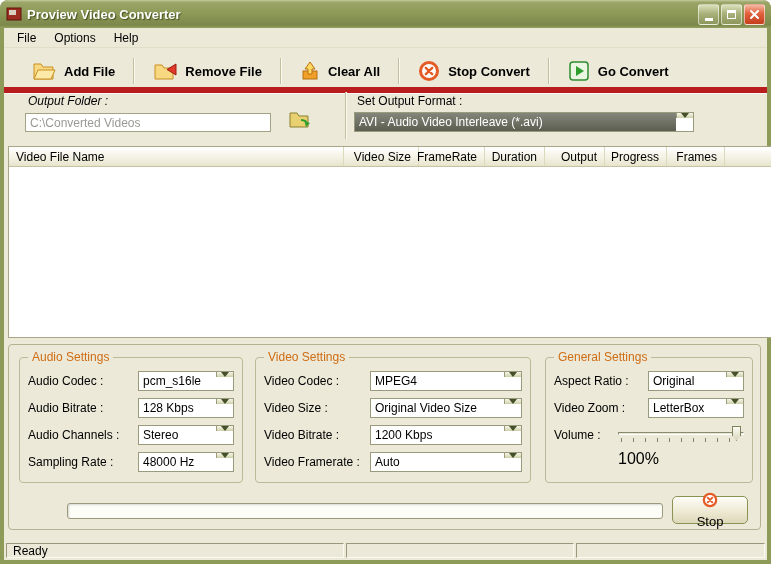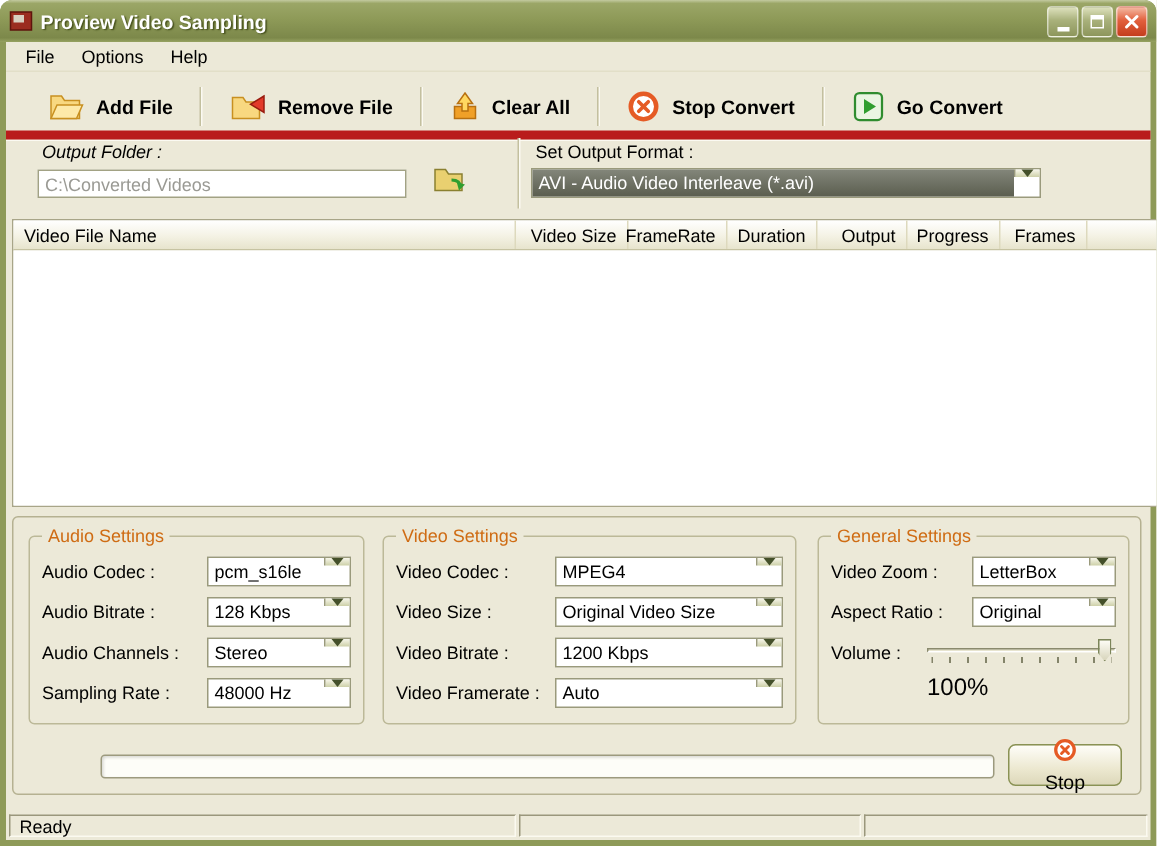--- a/index.html
+++ b/index.html
@@ -119,21 +119,21 @@
 
 <div class="window">
 
   <div class="titlebar">
     <span class="app-icon">
       <svg width="16" height="14" viewBox="0 0 16 14">
           <rect x="1" y="1" width="14" height="12" fill="#9b2d20" stroke="#5f140c"></rect>
           <rect x="3" y="3" width="7" height="5" fill="#d8d0c0"></rect>
         </svg>
     </span>
-    <span class="title-text">Proview Video Sampling</span>
+    <span class="title-text">Proview Video Converter</span>
     <span class="tb-group">
       <span class="tb min">
           <span class="glyph-min"></span>
         </span>
       <span class="tb max">
           <span class="glyph-max"></span>
         </span>
       <span class="tb close">
         <svg width="11" height="11" viewBox="0 0 11 11">
             <path d="M2 2 L9 9 M9 2 L2 9" stroke="#fff" stroke-width="2" stroke-linecap="round"></path>
@@ -319,32 +319,32 @@
                 </span>
             </div>
           </div>
         </div>
       </div>
 
       <div class="gb gb-general">
         <div class="gb-title">General Settings</div>
         <div class="gb-rows">
           <div class="gb-row">
+            <span class="gb-label">Aspect Ratio :</span>
+            <div class="combo w96">
+              <span class="combo-value">Original</span>
+              <span class="combo-btn">
+                  <span class="arr"></span>
+                </span>
+            </div>
+          </div>
+          <div class="gb-row">
             <span class="gb-label">Video Zoom :</span>
             <div class="combo w96">
               <span class="combo-value">LetterBox</span>
-              <span class="combo-btn">
-                  <span class="arr"></span>
-                </span>
-            </div>
-          </div>
-          <div class="gb-row">
-            <span class="gb-label">Aspect Ratio :</span>
-            <div class="combo w96">
-              <span class="combo-value">Original</span>
               <span class="combo-btn">
                   <span class="arr"></span>
                 </span>
             </div>
           </div>
           <div class="gb-row">
             <span class="gb-label">Volume :</span>
             <div class="vol-slider">
               <div class="slider-track"></div>
               <div class="slider-ticks"></div>

